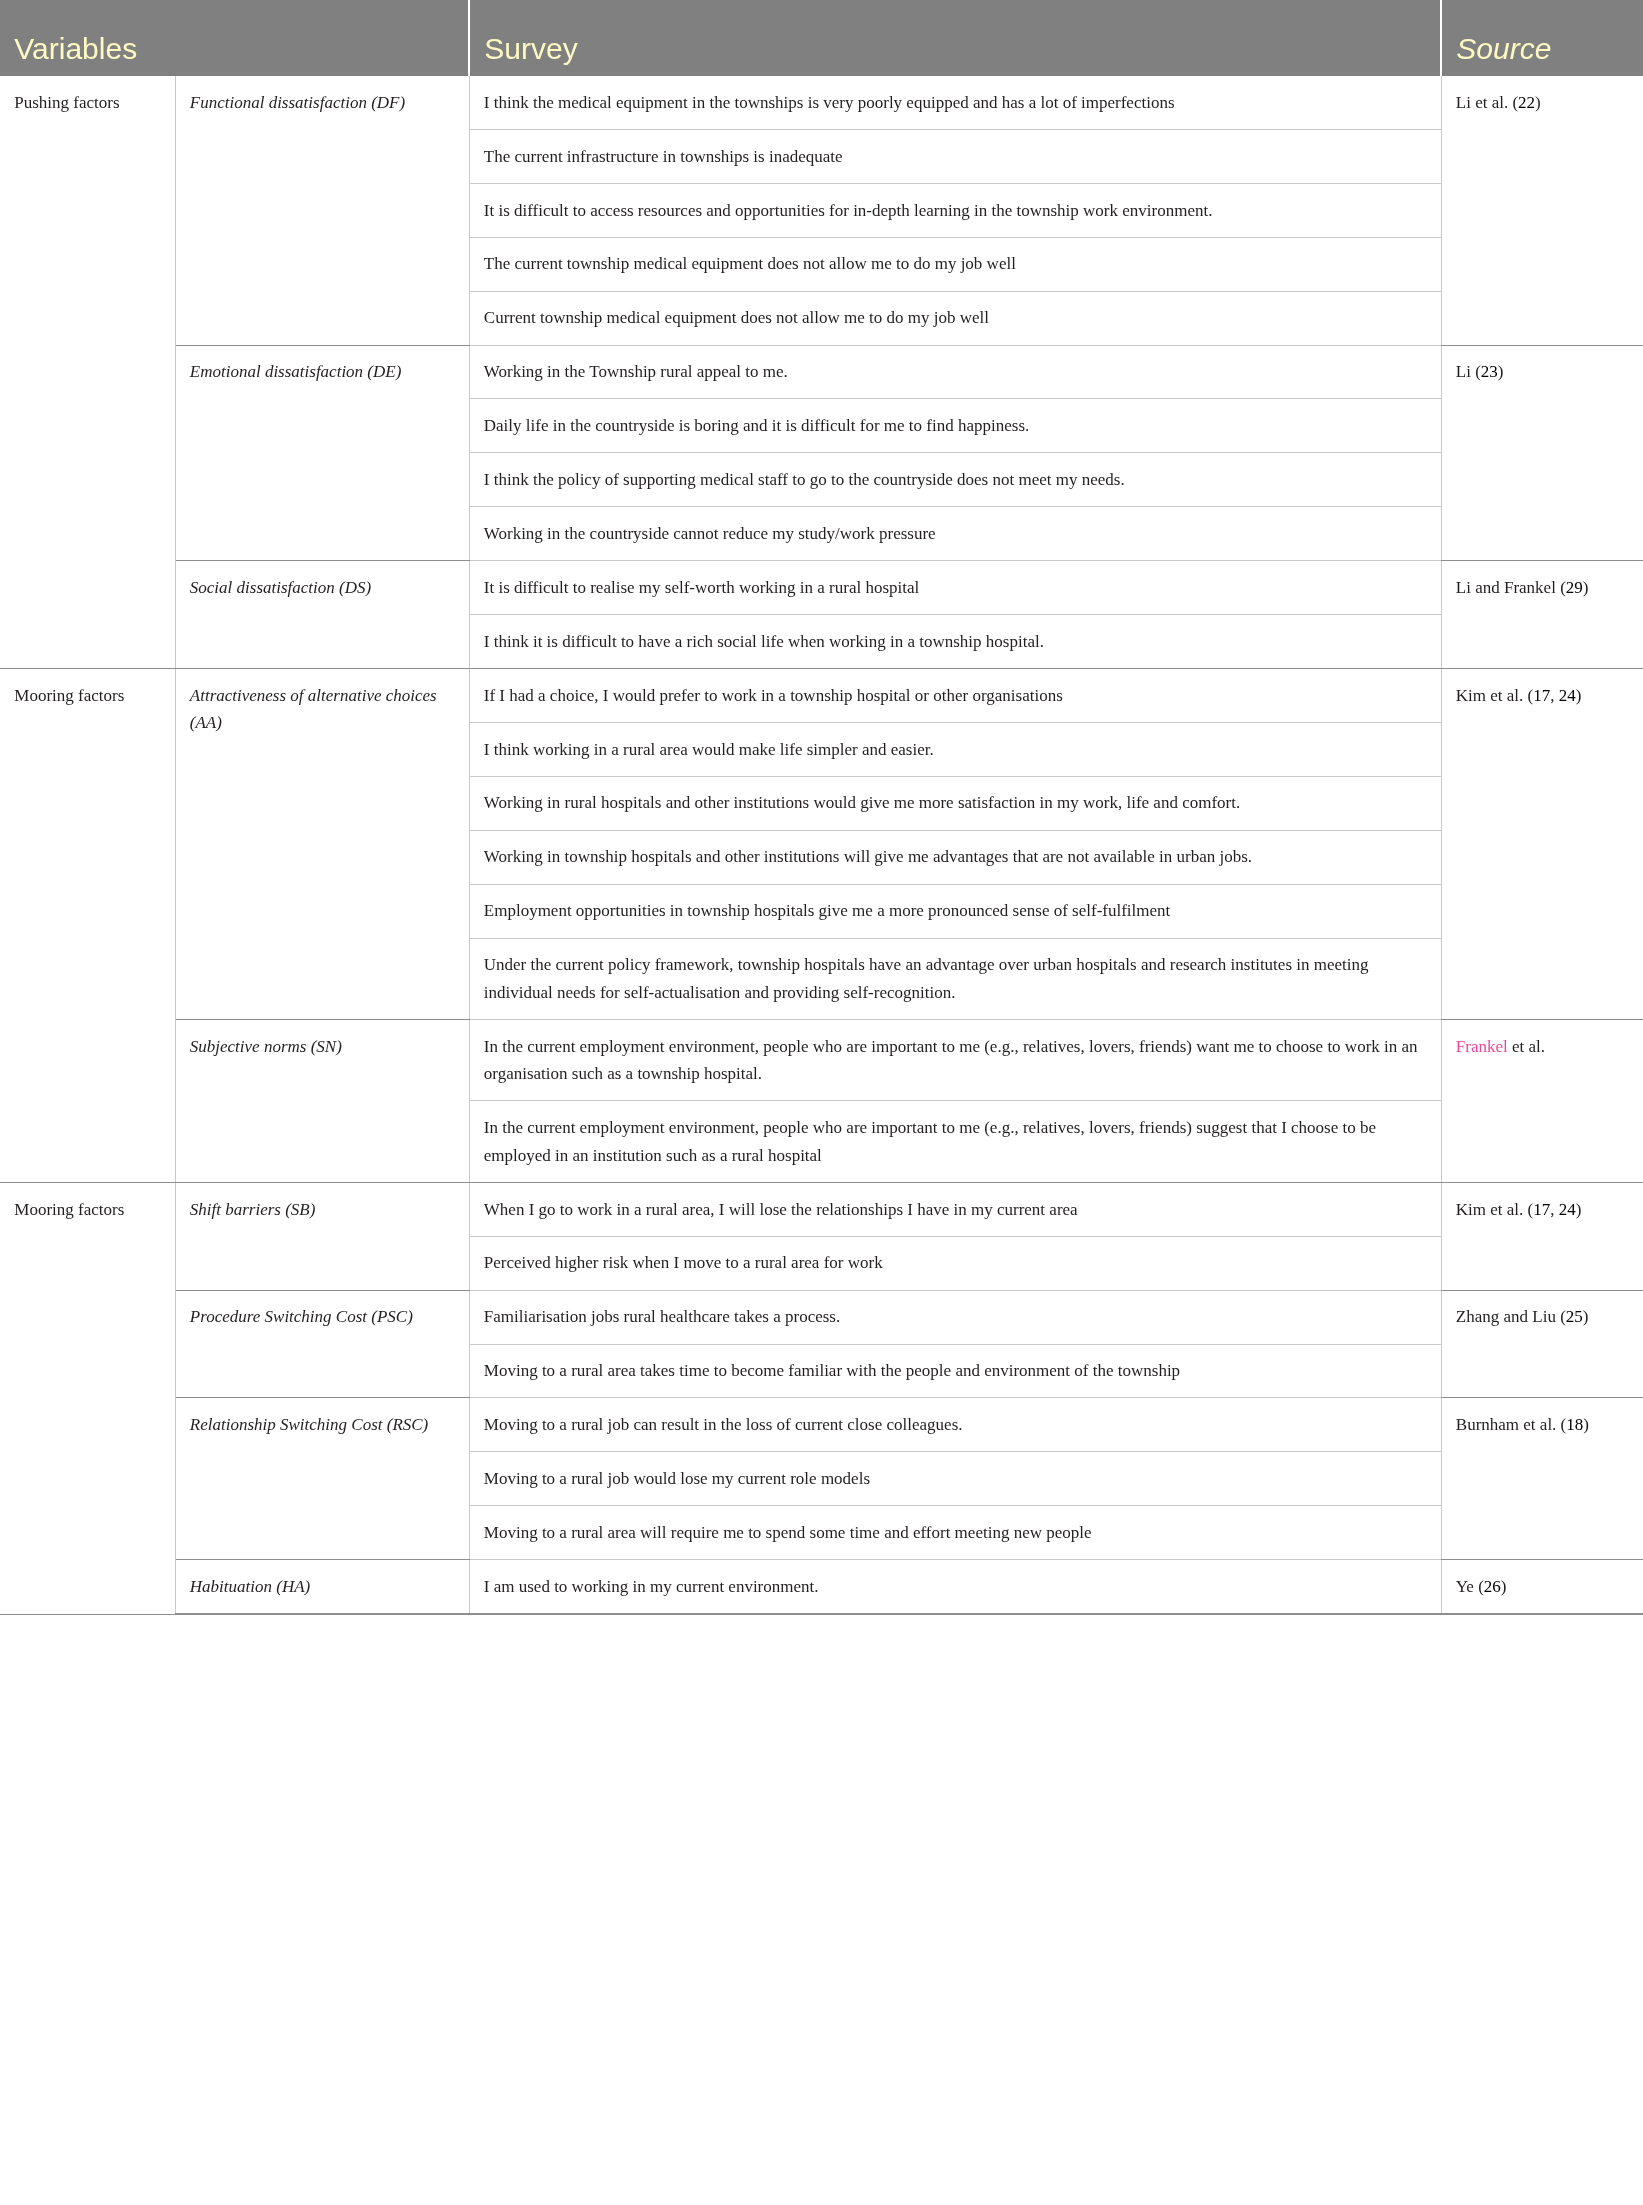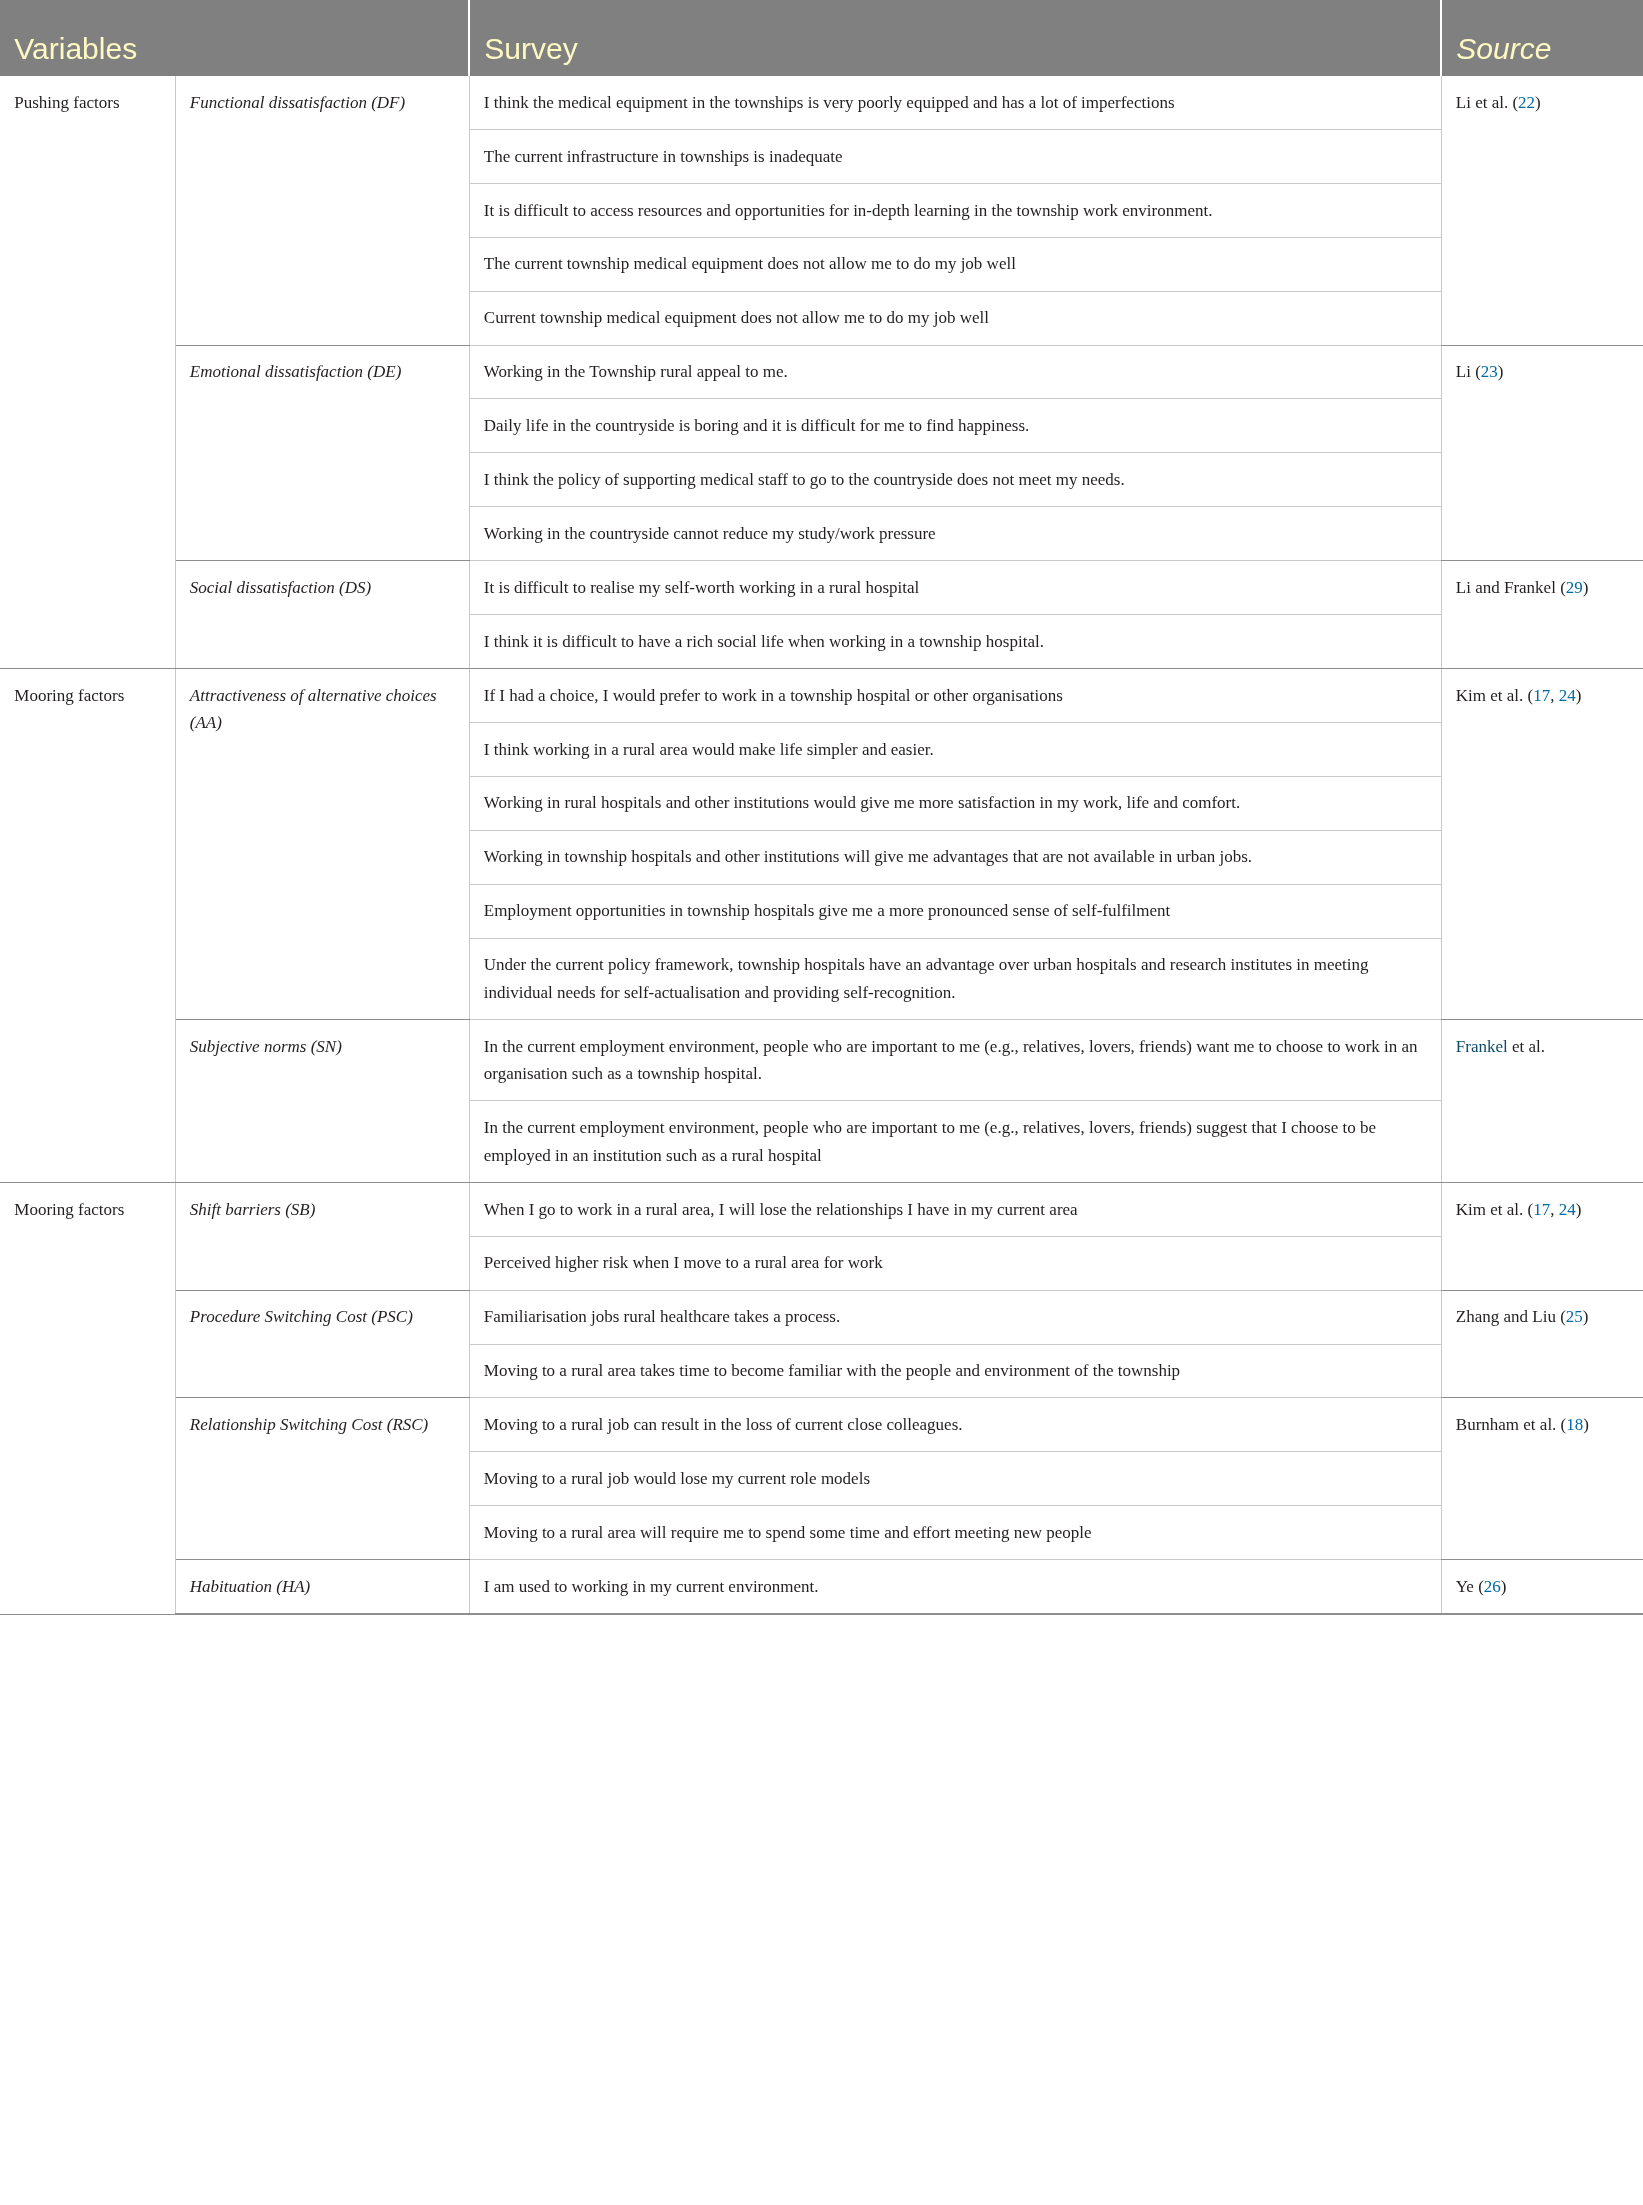--- a/index.html
+++ b/index.html
@@ -68,22 +68,22 @@
   }
   td.col-source {          
     width: 203px;
     border-right: none;
     border-bottom: 1.6px solid #8e8e8e;
   }
   
   tr.group-end > td { border-bottom: 1.6px solid #8e8e8e; }
   tbody tr:last-child > td { border-bottom: 2.4px solid #8e8e8e; }
 
-  .cite { color: #0369a1; }
-  .src-name-hl { color: #0c4a6e; margin-top: 17px; }
+  .cite { color: #000000; }
+  .src-name-hl { color: #ec4899; margin-top: 17px; }
 </style>
 </head>
 <body>
 
 <div id="page">
   <table class="measure-table">
     <colgroup>
       <col style="width:175px">
       <col style="width:294px">
       <col style="width:972px">

